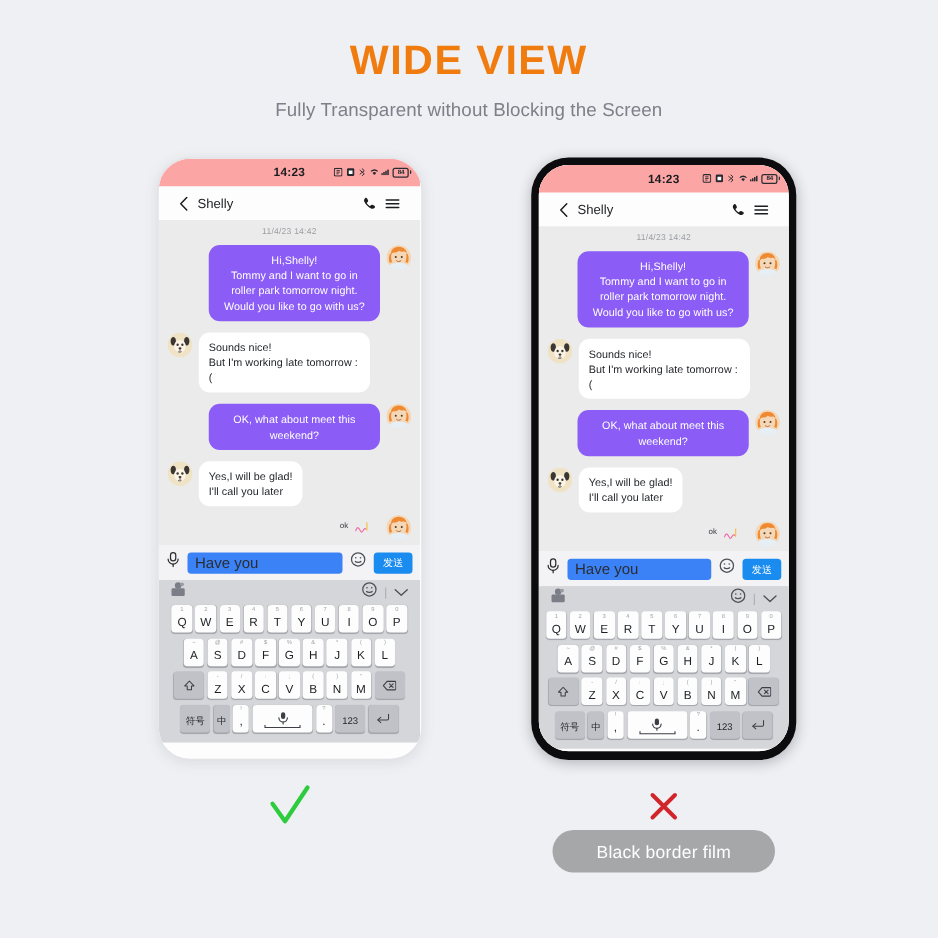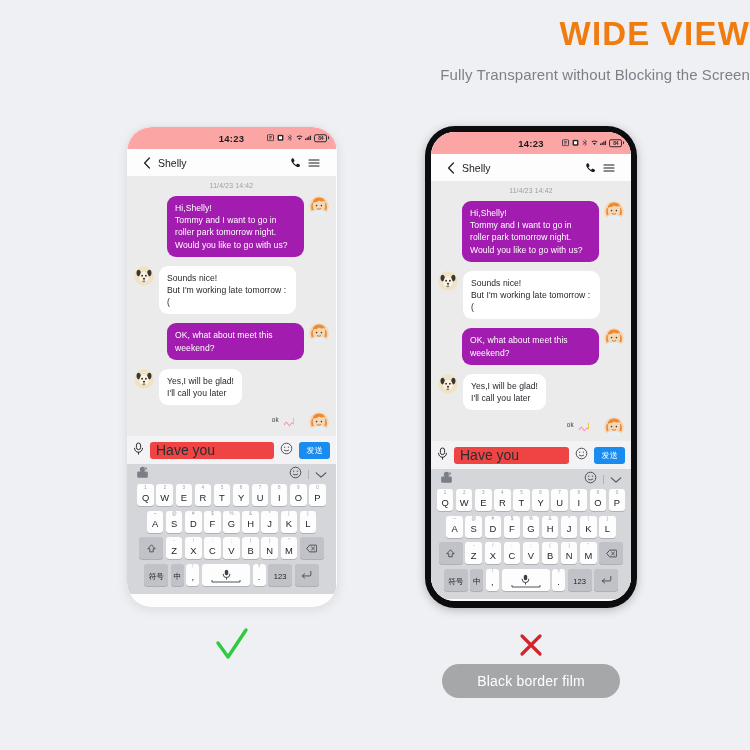--- a/index.html
+++ b/index.html
@@ -5,21 +5,21 @@
   * { box-sizing: border-box; margin: 0; padding: 0; }
   html, body {
     width: 750px; height: 750px;
     background: #eff0f3;
     font-family: "Liberation Sans", sans-serif;
     overflow: hidden;
   }
   .page { position: relative; width: 750px; height: 750px; background: #eff0f3; }
 
   
-  .hdr { text-align: right; padding-top: 16px; }
+  .hdr { text-align: center; padding-top: 30px; }
   .hdr-title {
     font-size: 33px; font-weight: bold; color: #f07c10;
     letter-spacing: 1.2px; line-height: 1.1;
   }
   .hdr-sub {
     margin-top: 14px; font-size: 15px; color: #7d8089; letter-spacing: .1px;
   }
 
   
   .phones { position: absolute; top: 126px; left: 0; width: 750px; }
@@ -97,38 +97,38 @@
   .msg-row.out { justify-content: flex-end; }
   .avatar {
     width: 20px; height: 20px; border-radius: 50%; flex: 0 0 20px;
     overflow: hidden; position: relative;
   }
   .bubble {
     max-width: 137px; border-radius: 9px; padding: 6px 8px;
     font-size: 8.6px; line-height: 1.42; letter-spacing: .05px;
   }
   .bubble.in  { background: #ffffff; color: #24262b; }
-  .bubble.out { background: #a21caf; color: #ffffff; }
+  .bubble.out { background: #8b5cf6; color: #ffffff; text-align: center; }
 
   .sticker-row {
     display: flex; justify-content: flex-end; align-items: center;
     gap: 4px; margin-top: -2px;
   }
   .sticker-ok { width: 34px; height: 18px; }
 
   
   .inputbar {
     height: 28px; background: #f3f3f5; display: flex; align-items: center;
     padding: 0 6px; gap: 6px;
   }
   .ico-mic { width: 11px; height: 13px; flex: 0 0 11px; }
   .in-field {
-    flex: 1; height: 17px; background: #ef4444; border-radius: 3px;
+    flex: 1; height: 17px; background: #3b82f6; border-radius: 3px;
     display: flex; align-items: center; padding: 0 6px;
-    font-size: 14px; color: #2b2d32;
+    font-size: 12px; color: #2b2d32;
   }
   .ico-emoji { width: 13px; height: 13px; flex: 0 0 13px; }
   .btn-send {
     background: #1a8cf0; color: #fff; border-radius: 3px;
     font-size: 8px; padding: 3px 7px; letter-spacing: .3px;
     white-space: nowrap;
   }
 
   
   .kb { background: #d5d6da; padding: 0 2px 4px 2px; }

